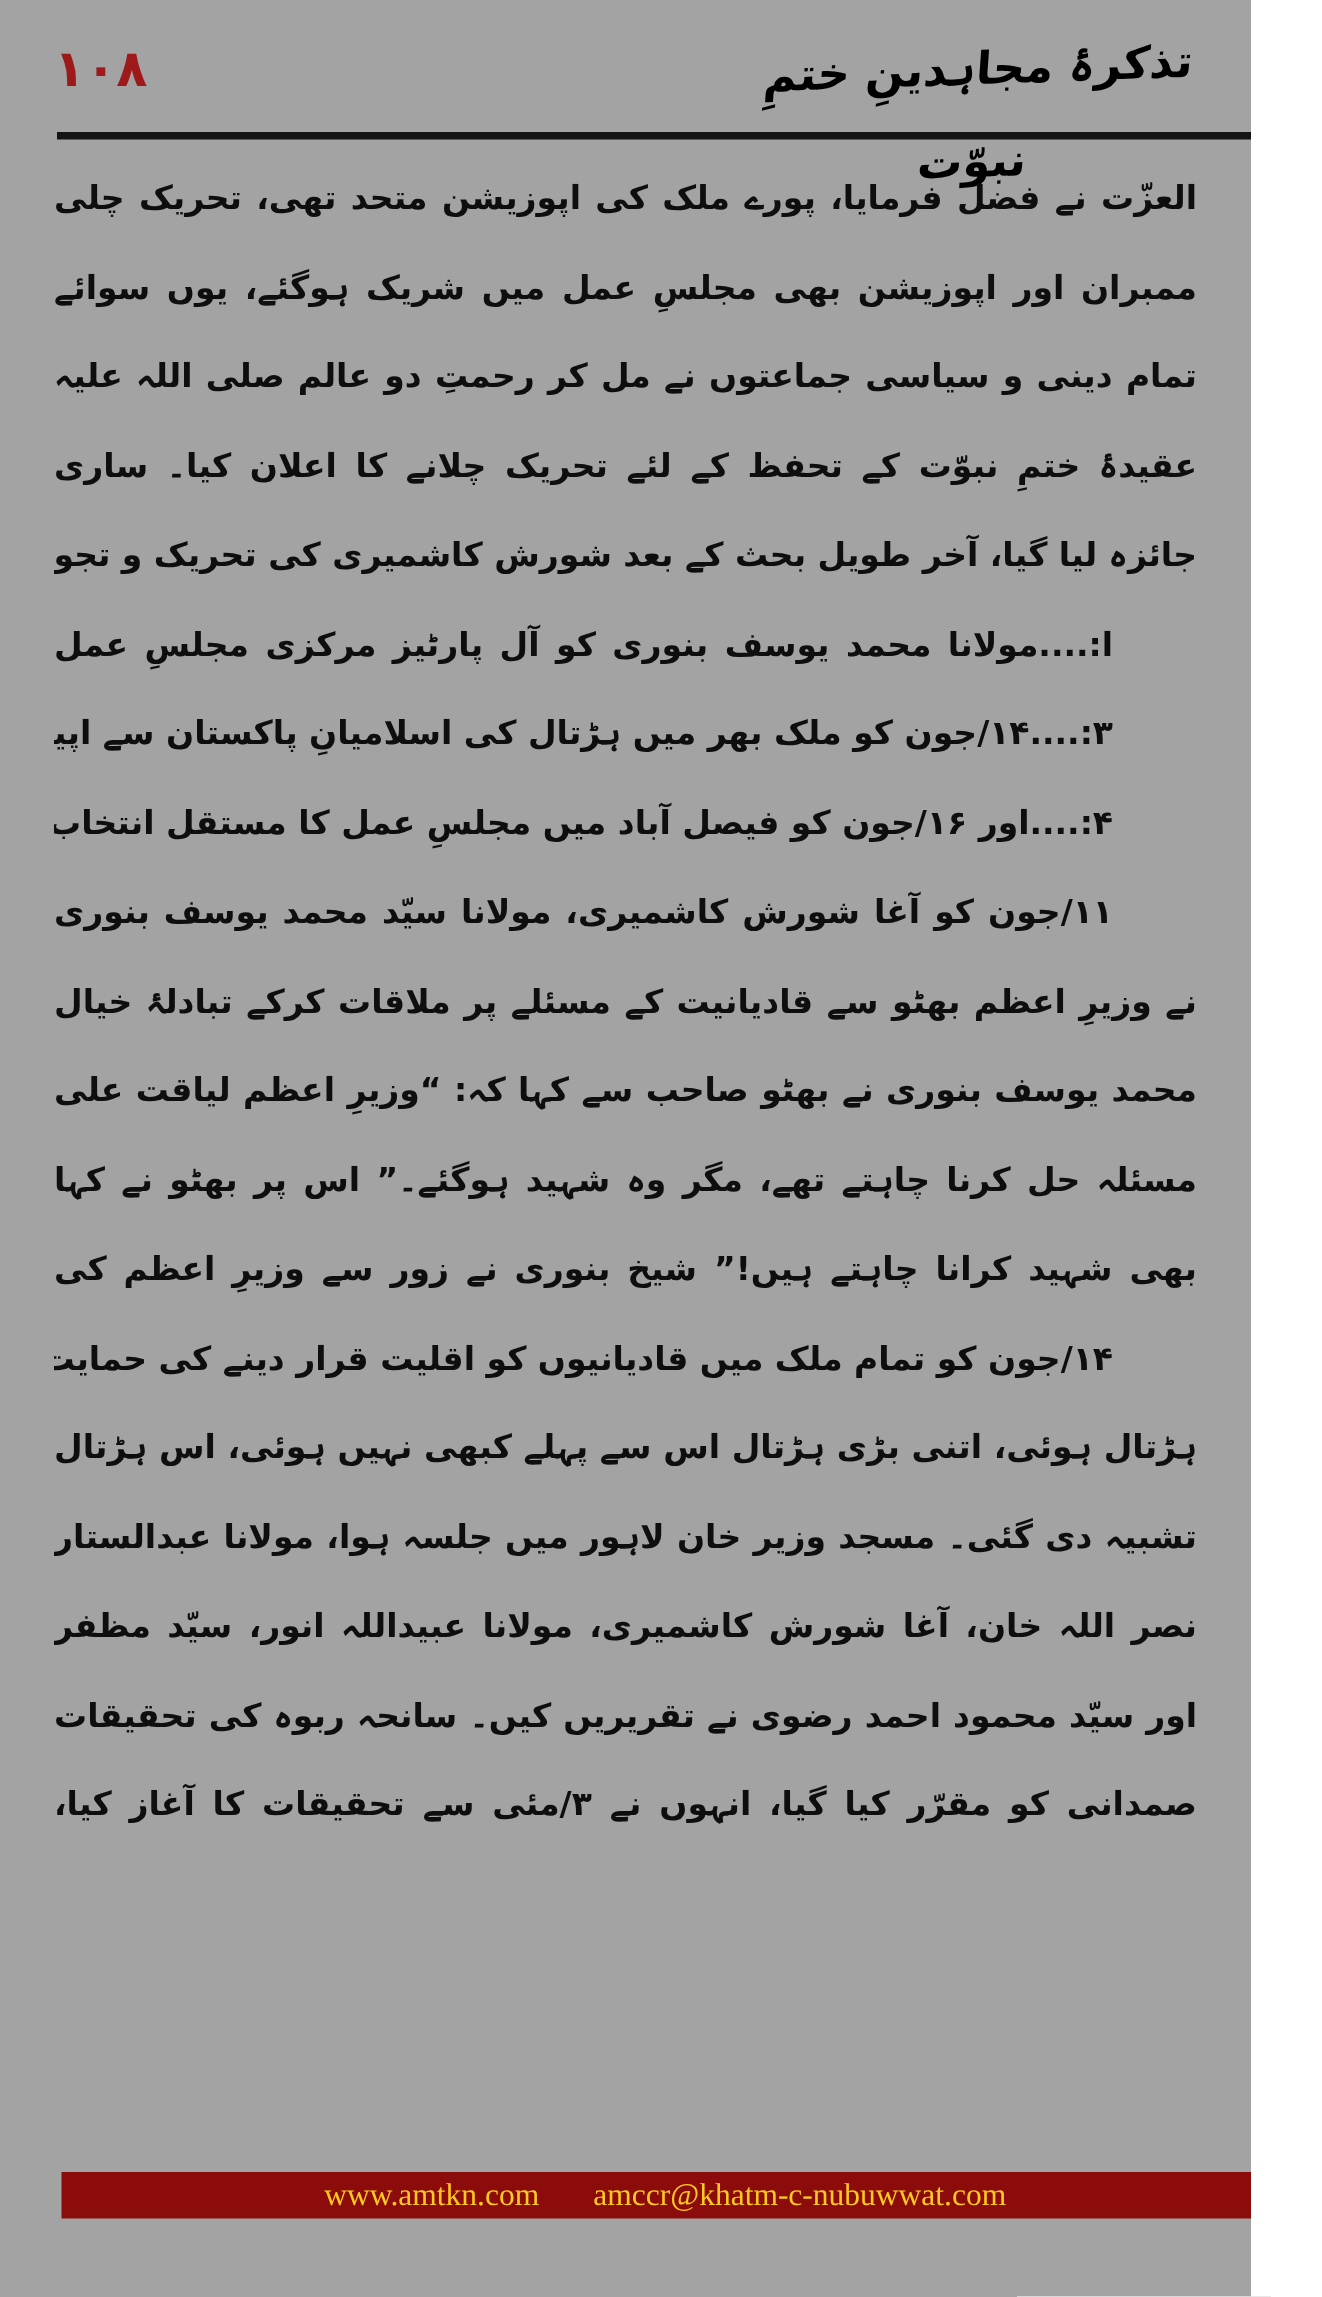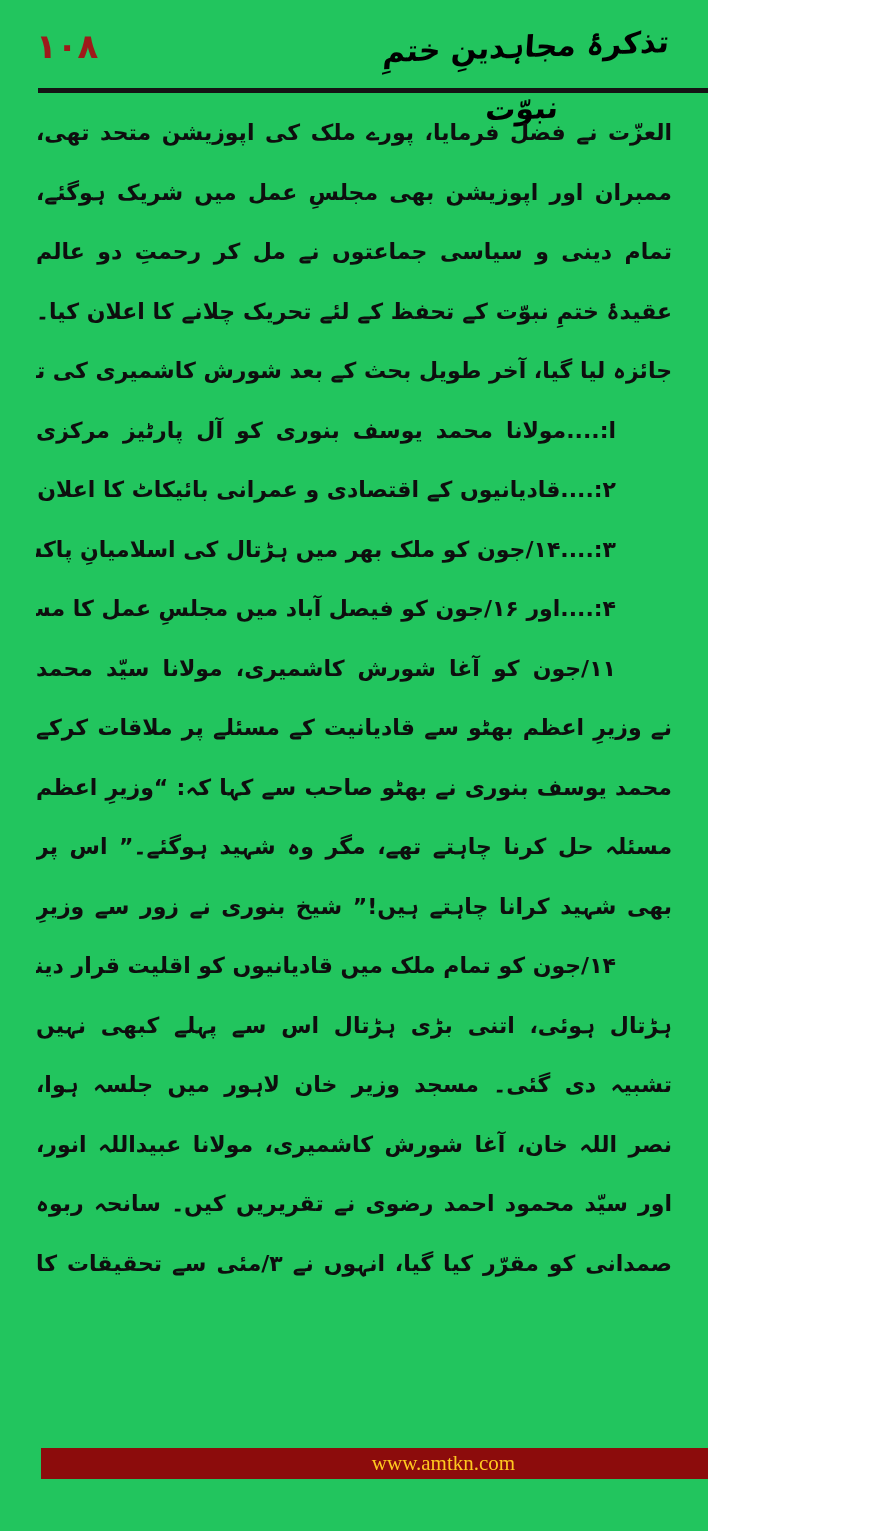--- a/index.html
+++ b/index.html
@@ -2,23 +2,23 @@
 <html lang="ur"><head>
 <meta charset="utf-8">
 <style>
   html, body {
     margin: 0;
     padding: 0;
     background: #ffffff;
   }
   .page {
     position: relative;
-    width: 708px;
+    width: 834px;
     height: 1531px;
-    background: #22c55e;
+    background: #a3a3a3;
     overflow: hidden;
     font-family: "DejaVu Sans", sans-serif;
   }
   .page-number {
     position: absolute;
     top: 26px;
     left: 36px;
     color: #9e1a1a;
     font-size: 34px;
     font-weight: bold;
@@ -98,33 +98,33 @@
 
   <div class="header-rule"></div>
 
   <div class="body-text">
       <div class="text-line justify">العزّت نے فضل فرمایا، پورے ملک کی اپوزیشن متحد تھی، تحریک چلی تو تمام اسمبلی کے</div>
       <div class="text-line justify">ممبران اور اپوزیشن بھی مجلسِ عمل میں شریک ہوگئے، یوں سوائے پیپلز پارٹی کے باقی</div>
       <div class="text-line justify">تمام دینی و سیاسی جماعتوں نے مل کر رحمتِ دو عالم صلی اللہ علیہ وسلم کی وصفِ خاص</div>
       <div class="text-line justify">عقیدۂ ختمِ نبوّت کے تحفظ کے لئے تحریک چلانے کا اعلان کیا۔ ساری صورتِ حال کا</div>
       <div class="text-line">جائزہ لیا گیا، آخر طویل بحث کے بعد شورش کاشمیری کی تحریک و تجویز پر:</div>
       <div class="text-line indent justify">ا:....مولانا محمد یوسف بنوری کو آل پارٹیز مرکزی مجلسِ عمل تحفظِ ختمِ نبوّت</div>
-      <div class="text-line indent">۲:....قادیانیوں کے اقتصادی و عمرانی بائیکاٹ کا اعلان کیا گیا۔</div>
       <div class="text-line indent">۳:....۱۴/جون کو ملک بھر میں ہڑتال کی اسلامیانِ پاکستان سے اپیل کی گئی۔</div>
       <div class="text-line indent">۴:....اور ۱۶/جون کو فیصل آباد میں مجلسِ عمل کا مستقل انتخاب طے ہوا۔</div>
       <div class="text-line indent justify">۱۱/جون کو آغا شورش کاشمیری، مولانا سیّد محمد یوسف بنوری اور دیگر حضرات</div>
       <div class="text-line justify">نے وزیرِ اعظم بھٹو سے قادیانیت کے مسئلے پر ملاقات کرکے تبادلۂ خیال کیا، مولانا سیّد</div>
       <div class="text-line justify">محمد یوسف بنوری نے بھٹو صاحب سے کہا کہ: “وزیرِ اعظم لیاقت علی خان قادیانیت کا</div>
       <div class="text-line justify">مسئلہ حل کرنا چاہتے تھے، مگر وہ شہید ہوگئے۔” اس پر بھٹو نے کہا کہ: “اب آپ مجھے</div>
       <div class="text-line justify">بھی شہید کرانا چاہتے ہیں!” شیخ بنوری نے زور سے وزیرِ اعظم کی میز پر مکا مار کر فرمایا</div>
       <div class="text-line indent">۱۴/جون کو تمام ملک میں قادیانیوں کو اقلیت قرار دینے کی حمایت میں</div>
       <div class="text-line justify">ہڑتال ہوئی، اتنی بڑی ہڑتال اس سے پہلے کبھی نہیں ہوئی، اس ہڑتال کو ریفرنڈم سے</div>
       <div class="text-line justify">تشبیہ دی گئی۔ مسجد وزیر خان لاہور میں جلسہ ہوا، مولانا عبدالستار خان نیازی، نوابزادہ</div>
       <div class="text-line justify">نصر اللہ خان، آغا شورش کاشمیری، مولانا عبیداللہ انور، سیّد مظفر علی شمسی، احسان الہی ظہیر</div>
       <div class="text-line justify">اور سیّد محمود احمد رضوی نے تقریریں کیں۔ سانحہ ربوہ کی تحقیقات کے لئے مسٹر جسٹس</div>
       <div class="text-line justify">صمدانی کو مقرّر کیا گیا، انہوں نے ۳/مئی سے تحقیقات کا آغاز کیا، وزیرِ اعظم بھٹو نے</div>
     </div>
 
   <div class="footer-bar">
     <span>www.amtkn.com</span>
+    <span>amccr@khatm-c-nubuwwat.com</span>
   </div>
 
 </div>
 
 </body></html>

